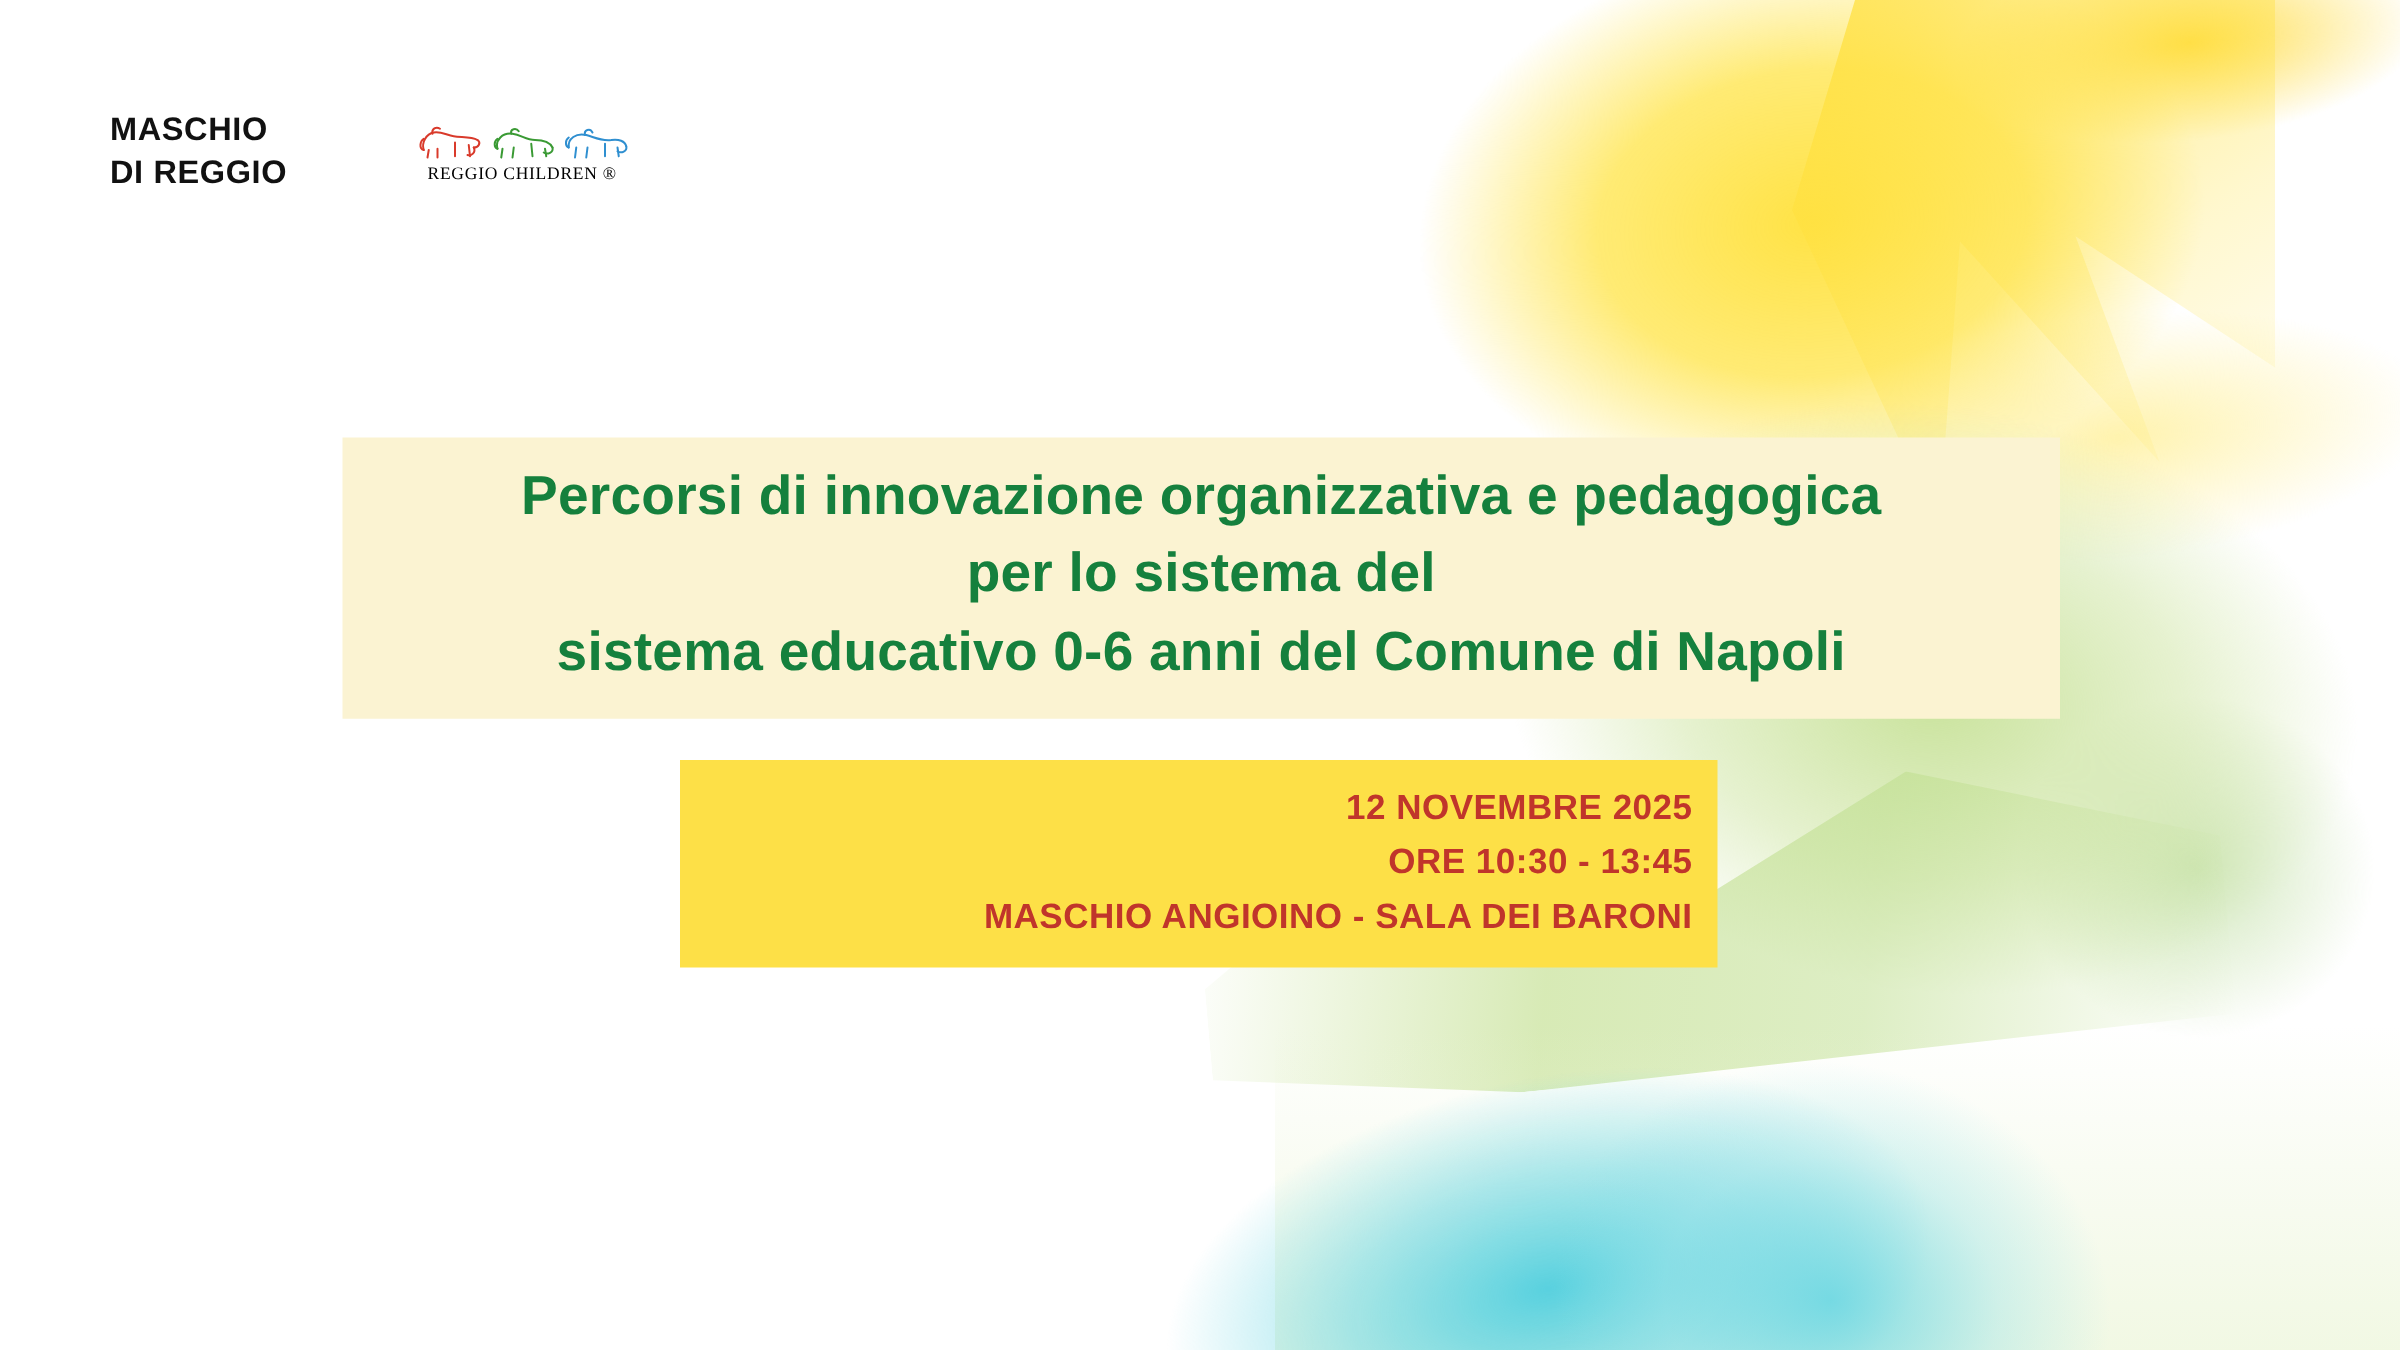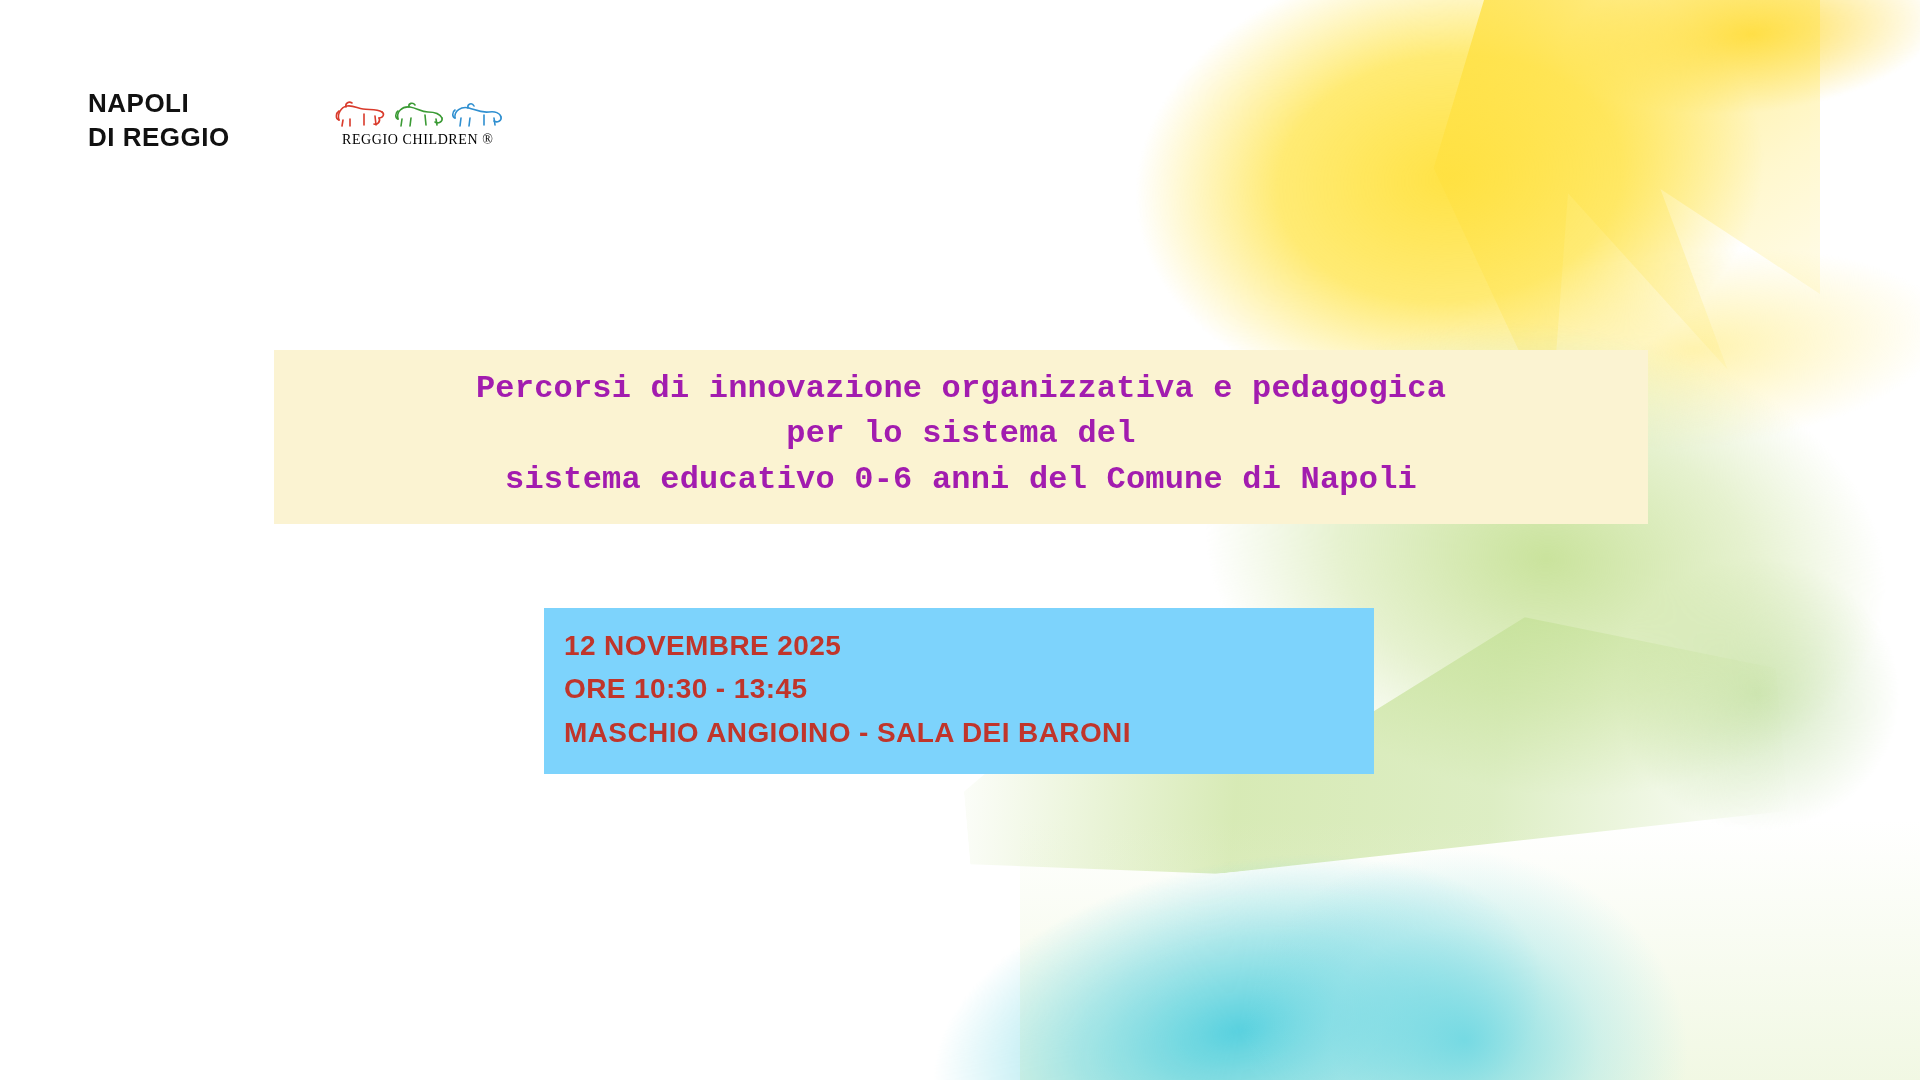--- a/index.html
+++ b/index.html
@@ -101,37 +101,36 @@
   .title-band {
     position: absolute;
     left: 274px;
     top: 350px;
     width: 1374px;
     background: #fbf3d2;
     padding: 16px 22px 22px 22px;
     text-align: center;
   }
   .title-band .line {
-    color: #a21caf;
+    color: #15803d;
     font-weight: 700;
-    font-size: 32px;
+    font-size: 44px;
     line-height: 1.42;
     letter-spacing: .2px;
     white-space: nowrap;
-    font-family: Liberation Mono, monospace;
   }
 
   .info-band {
     position: absolute;
     left: 544px;
     top: 608px;
     width: 830px;
-    background: #7dd3fc;
+    background: #fde047;
     padding: 16px 20px 20px 20px;
-    text-align: left;
+    text-align: right;
   }
   .info-band .line {
     color: #c0352b;
     font-weight: 700;
     font-size: 28px;
     line-height: 1.55;
     letter-spacing: .4px;
     white-space: nowrap;
   }
 </style>
@@ -144,21 +143,21 @@
   <div class="deco deco-yellow-spike"></div>
   <div class="deco deco-green"></div>
   <div class="deco deco-green-streak"></div>
   <div class="deco deco-pale-bottom"></div>
   <div class="deco deco-cyan"></div>
   <div class="deco deco-cyan-2"></div>
 
   <div class="header">
 
     <div class="comune-logo">
-      <div>NAPOLI</div>
+      <div>MASCHIO</div>
       <div>DI REGGIO</div>
     </div>
 
     <div class="rc-logo">
       <div class="rc-animals">
         <svg width="54" height="30" viewBox="0 0 54 30">
           <g fill="none" stroke="#d93a2b" stroke-width="1.6" stroke-linecap="round" stroke-linejoin="round">
             <path d="M6 22 C4 16 8 9 14 8 C20 7 24 10 30 11 C36 12 44 11 49 14"></path>
             <path d="M49 14 C52 16 50 20 46 20"></path>
             <path d="M10 22 L9 28 M17 21 L17 28 M31 16 L31 27 M42 18 L43 27"></path>

